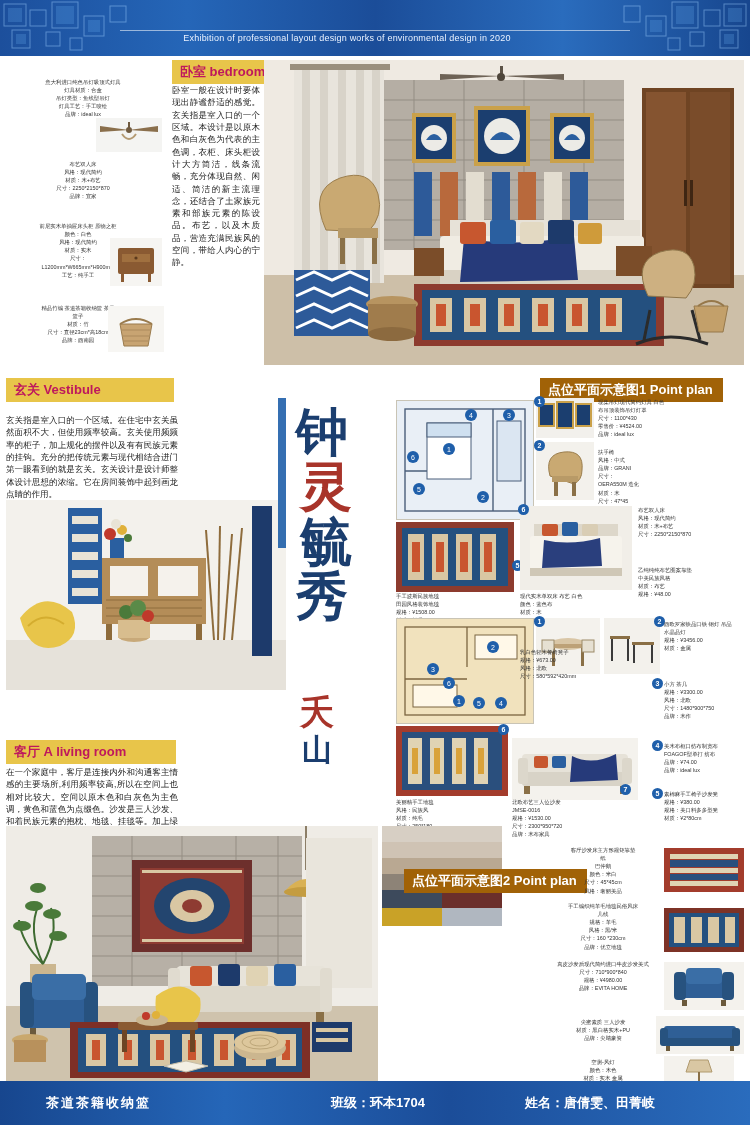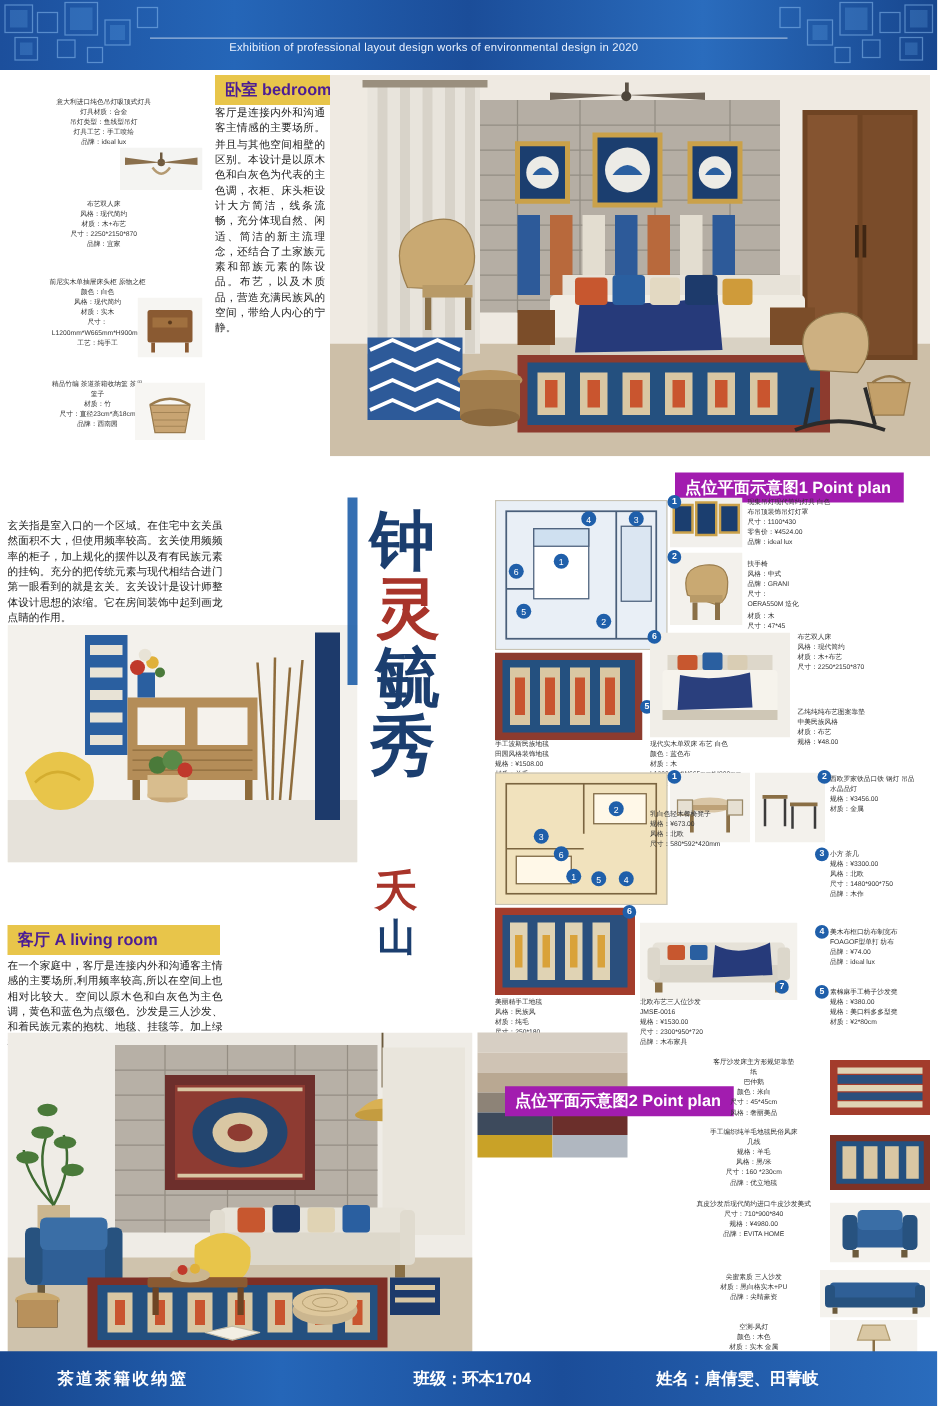--- a/index.html
+++ b/index.html
@@ -18,23 +18,23 @@
   .hdr-line{position:absolute;left:120px;top:30px;width:510px;height:1px;background:rgba(255,255,255,.55);}
 
   
   .footer{position:absolute;left:0;bottom:0;width:750px;height:44px;
     background:linear-gradient(90deg,#17468e 0%,#2566b8 30%,#1b4d99 60%,#2a6cbd 100%);}
   .footer .f-school{position:absolute;left:46px;top:13px;color:#fff;font-size:13px;font-weight:bold;letter-spacing:2px;}
   .footer .f-class{position:absolute;left:310px;top:13px;color:#fff;font-size:13px;font-weight:bold;margin-left:21px;}
   .footer .f-name{position:absolute;left:525px;top:13px;color:#fff;font-size:13px;font-weight:bold;}
 
   
-  .sec-tab{position:absolute;background:#e8c54a;color:#4c1d95;font-size:13px;font-weight:bold;
+  .sec-tab{position:absolute;background:#e8c54a;color:#be185d;font-size:13px;font-weight:bold;
     padding:3px 10px 3px 8px;white-space:nowrap;}
-  .sec-tab.blue{background:#a21caf;color:#fff;}
+  .sec-tab.blue{background:#a16207;color:#fff;}
 
   
   .ptext{position:absolute;font-size:8.5px;line-height:1.45;color:#222;text-align:justify;}
   .spec{position:absolute;font-size:5.4px;line-height:1.5;color:#333;text-align:center;white-space:pre-line;}
   .spec.l{text-align:left;}
 
   .ph{position:absolute;overflow:hidden;}
 
   .circle-num{position:absolute;width:11px;height:11px;border-radius:50%;background:#1f5faa;color:#fff;
     font-size:7px;line-height:11px;text-align:center;font-weight:bold;}
@@ -89,21 +89,21 @@
           <rect x="156" y="6" width="18" height="18"></rect>
         <rect x="130" y="20" width="12" height="12"></rect>
           <rect x="204" y="34" width="10" height="10"></rect>
       </g>
     </svg>
     <div class="hdr-line"></div>
     <div class="hdr-sub">Exhibition of professional layout design works of environmental design in 2020</div>
   </div>
 
   <div class="sec-tab" style="left:172px;top:60px;">卧室 bedroom</div>
-  <div class="ptext" style="left:172px;top:84px;width:88px;">客厅是连接内外和沟通客主情感的主要场所。并且与其他空间相壁的区别。本设计是以原木色和白灰色为代表的主色调，衣柜、床头柜设计大方简洁，线条流畅，充分体现自然、闲适、简洁的新主流理念，还结合了土家族元素和部族元素的陈设品。布艺，以及木质品，营造充满民族风的空间，带给人内心的宁静。</div>
+  <div class="ptext" style="left:172px;top:84px;width:88px;">卧室一般在设计时要体现出静谧舒适的感觉。玄关指是室入口的一个区域。本设计是以原木色和白灰色为代表的主色调，衣柜、床头柜设计大方简洁，线条流畅，充分体现自然、闲适、简洁的新主流理念，还结合了土家族元素和部族元素的陈设品。布艺，以及木质品，营造充满民族风的空间，带给人内心的宁静。</div>
 
   <div class="spec" style="left:8px;top:78px;width:150px;">意大利进口纯色吊灯吸顶式灯具
 灯具材质：合金
 吊灯类型：鱼线型吊灯
 灯具工艺：手工喷绘
 品牌：ideal lux</div>
   <svg class="ph" style="left:96px;top:118px;width:66px;height:34px;" viewBox="0 0 66 34">
     <rect width="66" height="34" fill="#f4f4f2"></rect>
     <ellipse cx="33" cy="12" rx="3" ry="3" fill="#6f5a3f"></ellipse>
     <path d="M33 12 L4 8 L4 14 Z" fill="#8a6f4c"></path>
@@ -281,20 +281,21 @@
       <line x1="386" y1="250" x2="380" y2="280" stroke="#2b2b2b" stroke-width="3"></line>
       <line x1="428" y1="250" x2="436" y2="280" stroke="#2b2b2b" stroke-width="3"></line>
     </g>
 
     <g>
         <path d="M430 246 l34 0 l-5 26 l-24 0 Z" fill="#c3a06a" stroke="#96784a"></path>
       <path d="M434 246 q14 -10 26 0" fill="none" stroke="#96784a" stroke-width="2"></path>
       </g>
   </svg>
 
+  <div class="sec-tab" style="left:6px;top:378px;width:150px;">玄关  Vestibule</div>
   <div class="ptext" style="left:6px;top:414px;width:172px;">玄关指是室入口的一个区域。在住宅中玄关虽然面积不大，但使用频率较高。玄关使用频频率的柜子，加上规化的摆件以及有有民族元素的挂钩。充分的把传统元素与现代相结合进门第一眼看到的就是玄关。玄关设计是设计师整体设计思想的浓缩。它在房间装饰中起到画龙点睛的作用。</div>
 
   <svg class="ph" style="left:6px;top:500px;width:280px;height:190px;" viewBox="0 0 280 190">
     <rect width="280" height="190" fill="#f3f1ec"></rect>
     <rect y="140" width="280" height="50" fill="#e6e2da"></rect>
 
     <rect x="62" y="8" width="34" height="96" fill="#2a5fa0"></rect>
     <g fill="#e8e3d6">
       <rect x="66" y="16" width="26" height="8"></rect>
         <rect x="66" y="34" width="26" height="8"></rect>

